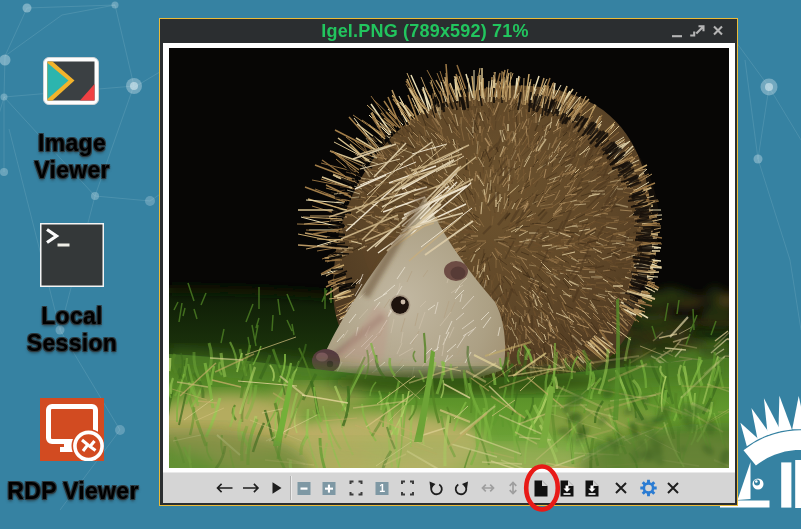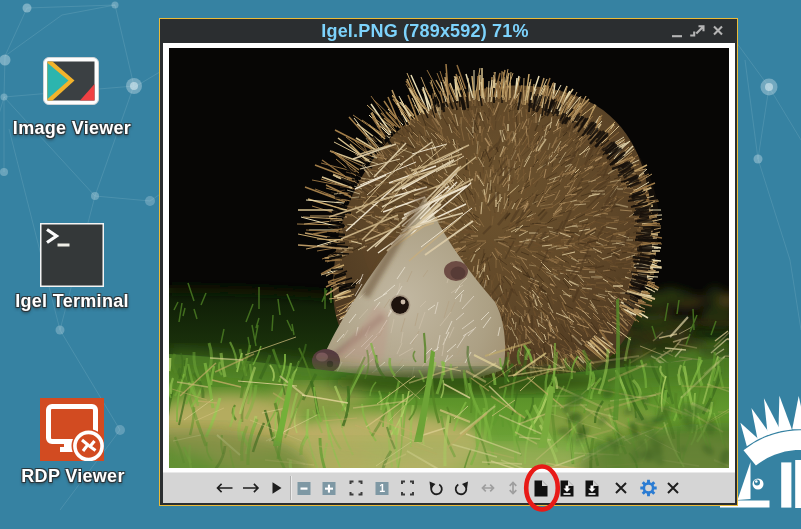--- a/index.html
+++ b/index.html
@@ -1,17 +1,17 @@
 <!DOCTYPE html>
 <html><head><meta charset="utf-8"><style>
 html,body{margin:0;padding:0;width:801px;height:529px;overflow:hidden;}
 body{font-family:"Liberation Sans",sans-serif;background:#3682a2;position:relative;}
 .abs{position:absolute;}
-.lbl{position:absolute;color:#ffffff;font-weight:bold;font-size:18px;letter-spacing:0.3px;text-align:center;
- text-shadow:1px 1px 0 rgba(45,52,55,.85),-1px 1px 0 rgba(45,52,55,.85),1px -1px 0 rgba(45,52,55,.85),-1px -1px 0 rgba(45,52,55,.85),0 2px 3px rgba(30,35,38,.7);}
+.lbl{position:absolute;color:#000000;font-weight:bold;font-size:23px;letter-spacing:0.3px;text-align:center;
+ text-shadow:1px 1px 0 rgba(45,52,55,.85),-1px 1px 0 rgba(45,52,55,.85),1px -1px 0 rgba(45,52,55,.85),-1px -1px 0 rgba(45,52,55,.85),0 2px 3px rgba(30,35,38,.7);margin-top:12px;}
 </style></head><body>
 <svg class="abs" style="left:0;top:0" width="801" height="529" viewBox="0 0 801 529">
 <g stroke="#dcedf3" stroke-opacity="0.13" stroke-width="1" fill="none">
 <path d="M27,8 L115,5 M27,8 L5,56 M5,56 L4,97 M5,56 L62,15 M4,97 L134,86 M4,97 L4,172 M134,86 L115,5 M133,88 L95,196 M4,97 L95,196 M95,196 L150,201 M95,196 L60,330 M4,97 L-20,180 M60,330 L9,129 M60,330 L120,430 M120,430 L60,510 M150,201 L240,140"></path>
 <path d="M769,87 L758,159 M769,87 L720,20 M769,87 L801,140 M758,159 L790,260 M758,159 L745,60 M790,260 L801,330"></path>
 <path d="M133,88 L230,30 M62,15 L115,5"></path>
 </g>
 <g fill="#e2f1f6">
 <circle cx="27" cy="8" r="4.5" fill-opacity="0.4"></circle>
 <circle cx="115" cy="5" r="3.5" fill-opacity="0.3"></circle>
@@ -37,21 +37,21 @@
 <path d="M4.5,6 L25.5,23.5 L4.5,42 Z" fill="#2cb5ae"></path>
 <path d="M37,43.5 L51.5,43.5 L51.5,27 Z" fill="#ef4043"></path>
 </svg>
 <div class="lbl" style="left:0px;top:118px;width:144px;">Image Viewer</div>
 
 <svg class="abs" style="left:40px;top:223px" width="64" height="64" viewBox="0 0 64 64">
 <rect x="0.75" y="0.75" width="62.5" height="62.5" fill="#343839" stroke="#f4f4f4" stroke-width="1.5"></rect>
 <path d="M7,6.5 L16.5,13 L7,19.5" fill="none" stroke="#fbfbfb" stroke-width="3.2"></path>
 <rect x="17.5" y="20.5" width="12" height="3" fill="#f0efe8"></rect>
 </svg>
-<div class="lbl" style="left:0px;top:291px;width:144px;">Igel Terminal</div>
+<div class="lbl" style="left:0px;top:291px;width:144px;">Local Session</div>
 
 <svg class="abs" style="left:40px;top:398px" width="64" height="63" viewBox="0 0 64 63">
 <rect width="64" height="63" fill="#d24b21"></rect>
 <rect x="8.5" y="8.5" width="47" height="35" rx="3.5" fill="none" stroke="#fff" stroke-width="5"></rect>
 <path d="M24,43 L24,49 L20,49 L20,54 L38,54 L38,43 Z" fill="#fff"></path>
 <circle cx="48.5" cy="48" r="17" fill="#d24b21"></circle>
 <circle cx="48.5" cy="48" r="13.6" fill="none" stroke="#fff" stroke-width="3.6"></circle>
 <path d="M42,42 L47.8,46.8 L43,53" fill="none" stroke="#fff" stroke-width="3.1"></path>
 <path d="M54.5,43 L50,48.4 L55.5,52.6" fill="none" stroke="#fff" stroke-width="3.1"></path>
 </svg>
@@ -68,21 +68,21 @@
 <circle cx="58" cy="114" r="5.5"></circle>
 <path d="M50.5,92 L50.5,129 L37.5,130 Z"></path>
 <rect x="20" y="130.5" width="49.5" height="7"></rect>
 <rect x="81.2" y="92.4" width="10.2" height="45.2"></rect>
 <rect x="95.2" y="90" width="5.8" height="48"></rect>
 </g>
 <circle cx="57" cy="112.5" r="3" fill="#3682a2"></circle>
 <circle cx="56.3" cy="111.5" r="1.3" fill="#ffffff"></circle>
 </svg>
 <div class="abs" style="left:159px;top:18px;width:577px;height:486px;border:1.5px solid #ecbc39;background:#2b2e30;">
-<div class="abs" style="left:0;top:0;width:530px;height:24px;color:#7dd3fc;font-weight:bold;font-size:18px;letter-spacing:0.2px;text-align:center;line-height:25px;">Igel.PNG (789x592) 71%</div>
+<div class="abs" style="left:0;top:0;width:530px;height:24px;color:#22c55e;font-weight:bold;font-size:18px;letter-spacing:0.2px;text-align:center;line-height:25px;">Igel.PNG (789x592) 71%</div>
 <svg class="abs" style="left:508px;top:0px" width="66" height="24" viewBox="0 0 66 24">
 <g stroke="#b5b5b5" stroke-width="2.1" fill="none">
 <path d="M4,17.2 L14,17.2"></path>
 <path d="M22.2,16.5 L26.2,16.5 L26.2,12.5 M28.3,14.4 L35.3,7.4 M35.5,12.2 L35.5,7.2 L30.5,7.2"></path>
 <path d="M46,7.5 L54,15.5 M54,7.5 L46,15.5"></path>
 </g>
 </svg>
 <div class="abs" style="left:2.5px;top:24px;width:572px;height:448px;background:#ffffff;">
 <div class="abs" style="left:6px;top:4.5px;width:560px;height:420px;"><svg width="560" height="420" viewBox="0 0 560 420">
 <defs>

